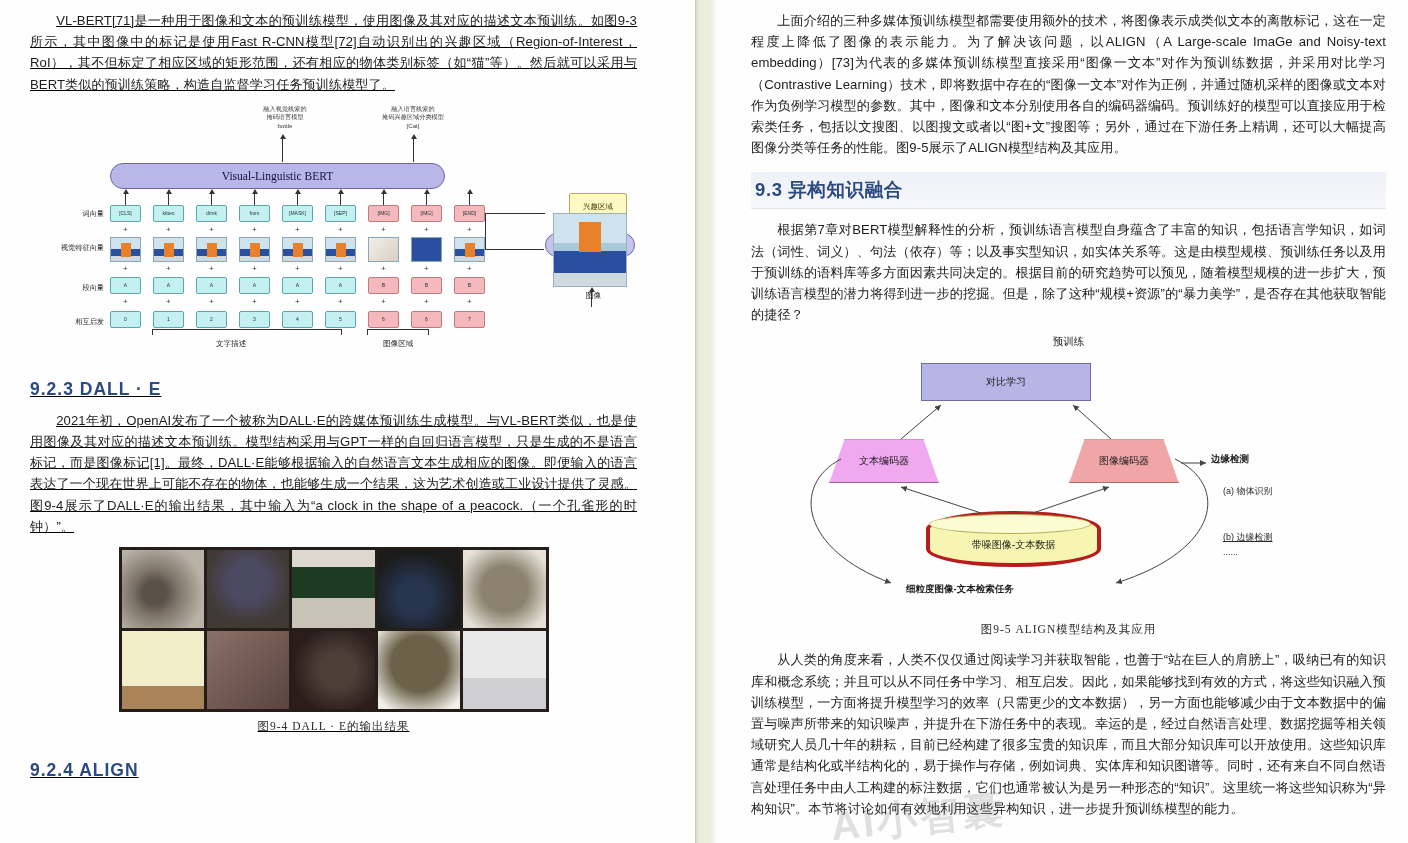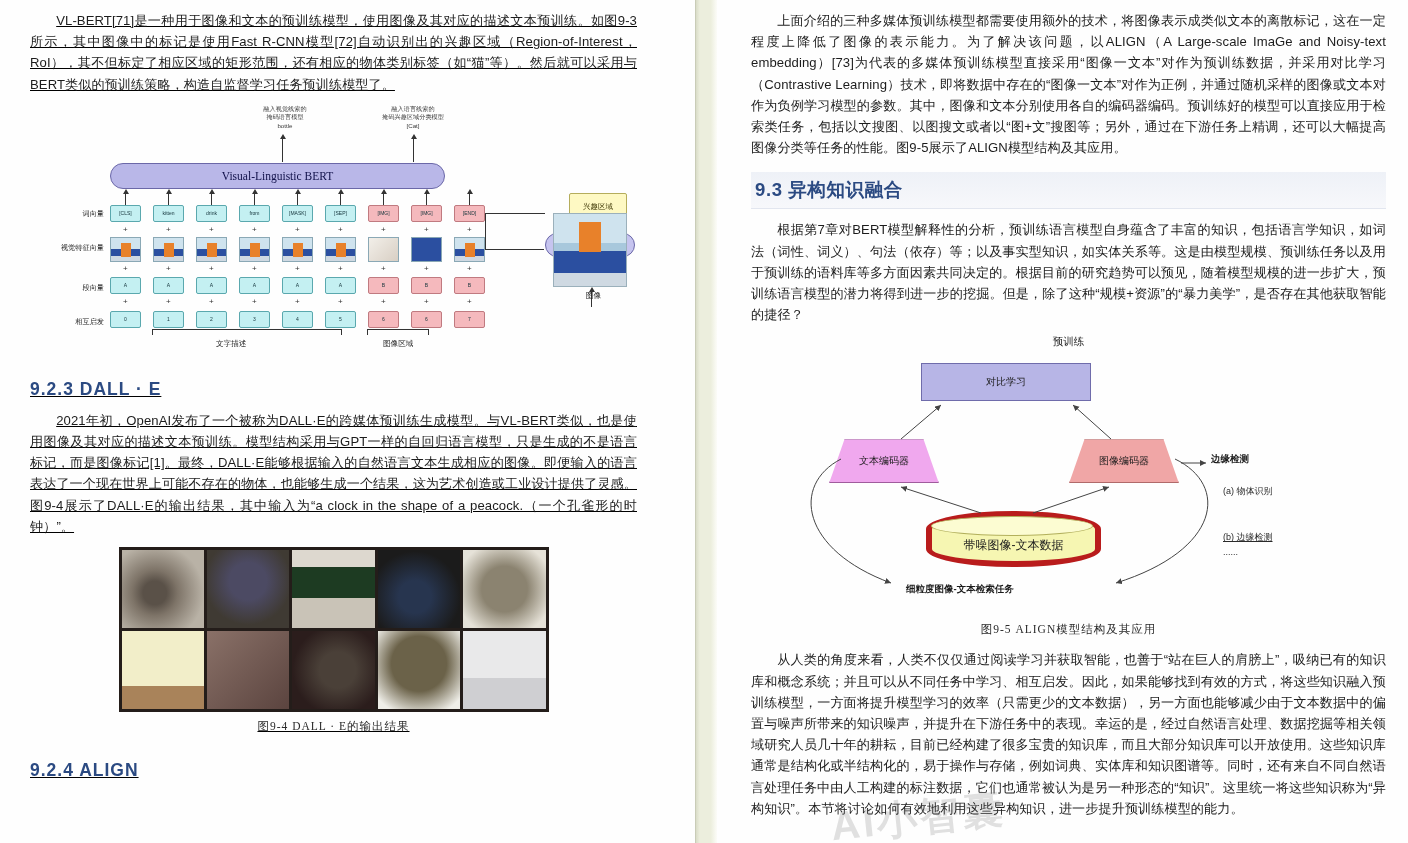--- a/index.html
+++ b/index.html
@@ -87,23 +87,23 @@
   .al-box {
       position:absolute; display:flex; align-items:center; justify-content:center;
       font-size:10px; color:#1b1b1b; }
   .al-contrast { left:170px; top:28px; width:170px; height:38px;
       background:#b7b5e6; border:1px solid #6f6cab; }
   .al-txtenc { left:78px; top:104px; width:110px; height:44px; background:#f0a8ee;
       border:1px solid #a05c9d; clip-path:polygon(14% 0,86% 0,100% 100%,0% 100%); }
   .al-imgenc { left:318px; top:104px; width:110px; height:44px; background:#f0a6a6;
       border:1px solid #b06a6a; clip-path:polygon(14% 0,86% 0,100% 100%,0% 100%); }
   .al-cyl { position:absolute; left:175px; top:176px; width:175px; height:56px;
-      background:#f6f6b2; border:6px solid #b91c1c; border-radius:50%/18px;
+      background:#f6f6b2; border:4px solid #b91c1c; border-radius:50%/18px;
       display:flex; align-items:center; justify-content:center;
-      font-size:12px; color:#1b1b1b; }
+      font-size:10px; color:#1b1b1b; }
   .al-cyl:before { content:""; position:absolute; left:-1px; top:-1px; width:160px; height:18px;
       border:1px solid #b3b05c; border-radius:50%; background:#fcfcd2; }
   .al-cyl span { position:relative; z-index:2; padding-top:12px; }
   .al-retr { position:absolute; left:155px; top:248px; font-size:9.5px;
       font-weight:bold; color:#1b1b1b; white-space:nowrap; }
   .al-vis { position:absolute; left:460px; top:118px; font-size:9.5px; font-weight:bold; color:#1b1b1b; }
   .al-sub { position:absolute; left:472px; font-size:9px; color:#2a2a2a; }
   .al-legend { position:absolute; left:0; right:0; top:276px; display:flex;
       justify-content:center; gap:34px; font-size:9.5px; color:#1b1b1b; }
 

